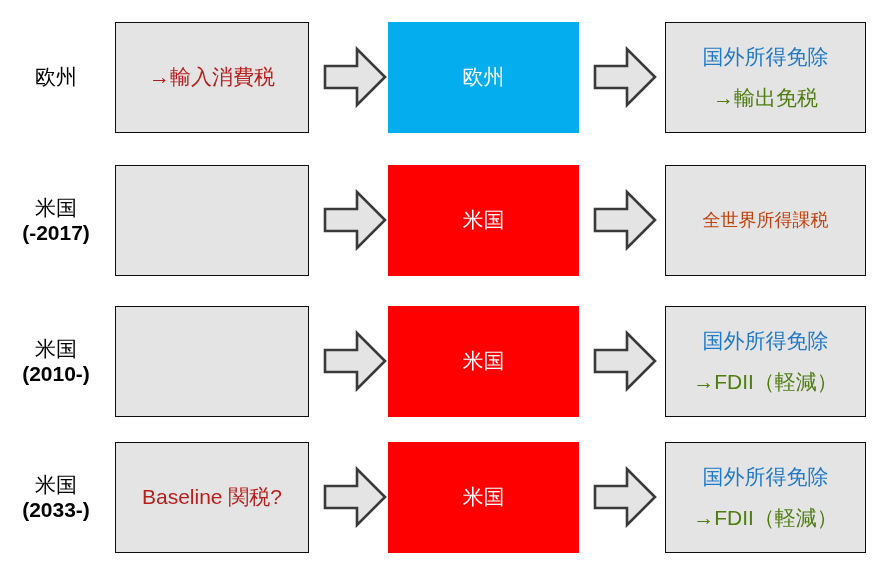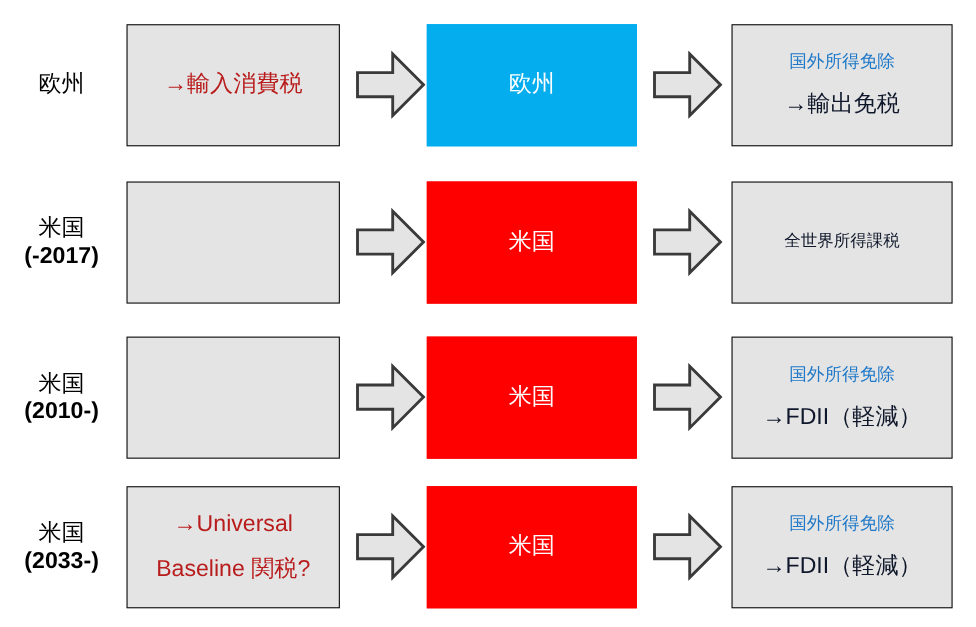--- a/index.html
+++ b/index.html
@@ -73,23 +73,23 @@
     background: #03ADEE;
     border: 1.5px solid #03ADEE;
   }
   .fill-red {
     background: #FE0000;
     border: 1.5px solid #FE0000;
   }
 
   .txt { display: block; white-space: nowrap; }
   .t-red     { color: #b91c1c; font-size: 21px; }
-  .t-magenta { color: #0f172a; font-size: 21px; }
-  .t-blue    { color: #2079C8; font-size: 16px; }
-  .t-orange  { color: #0f172a; font-size: 15px; }
+  .t-magenta { color: #4d7c0f; font-size: 21px; }
+  .t-blue    { color: #2079C8; font-size: 21px; }
+  .t-orange  { color: #c2410c; font-size: 18px; }
   .t-white   { color: #FFFFFF; font-size: 21px; }
   .line-gap  { margin-bottom: 13px; }
 
   
   .arrow {
     position: absolute;
     top: 24px;
     width: 64px;
     height: 62px;
   }
@@ -172,21 +172,20 @@
         <span class="txt t-blue line-gap">国外所得免除</span>
         <span class="txt t-magenta">→FDII（軽減）</span>
       </div>
     </div>
     <div class="row row-4">
       <div class="row-label">
         <span>米国</span>
         <span class="lbl-sub">(2033-)</span>
       </div>
       <div class="box box-1 fill-gray">
-        <span class="txt t-red line-gap">→Universal</span>
         <span class="txt t-red">Baseline 関税?</span>
       </div>
       <div class="arrow arrow-1">
         <svg viewBox="0 0 64 62" xmlns="http://www.w3.org/2000/svg">
           <polygon points="2,20 34,20 34,3 62,31 34,59 34,42 2,42" fill="#E4E4E4" stroke="#3A3A3A" stroke-width="2.6" stroke-linejoin="miter"></polygon>
         </svg>
       </div>
       <div class="box box-2 fill-red">
         <span class="txt t-white">米国</span>
       </div>

